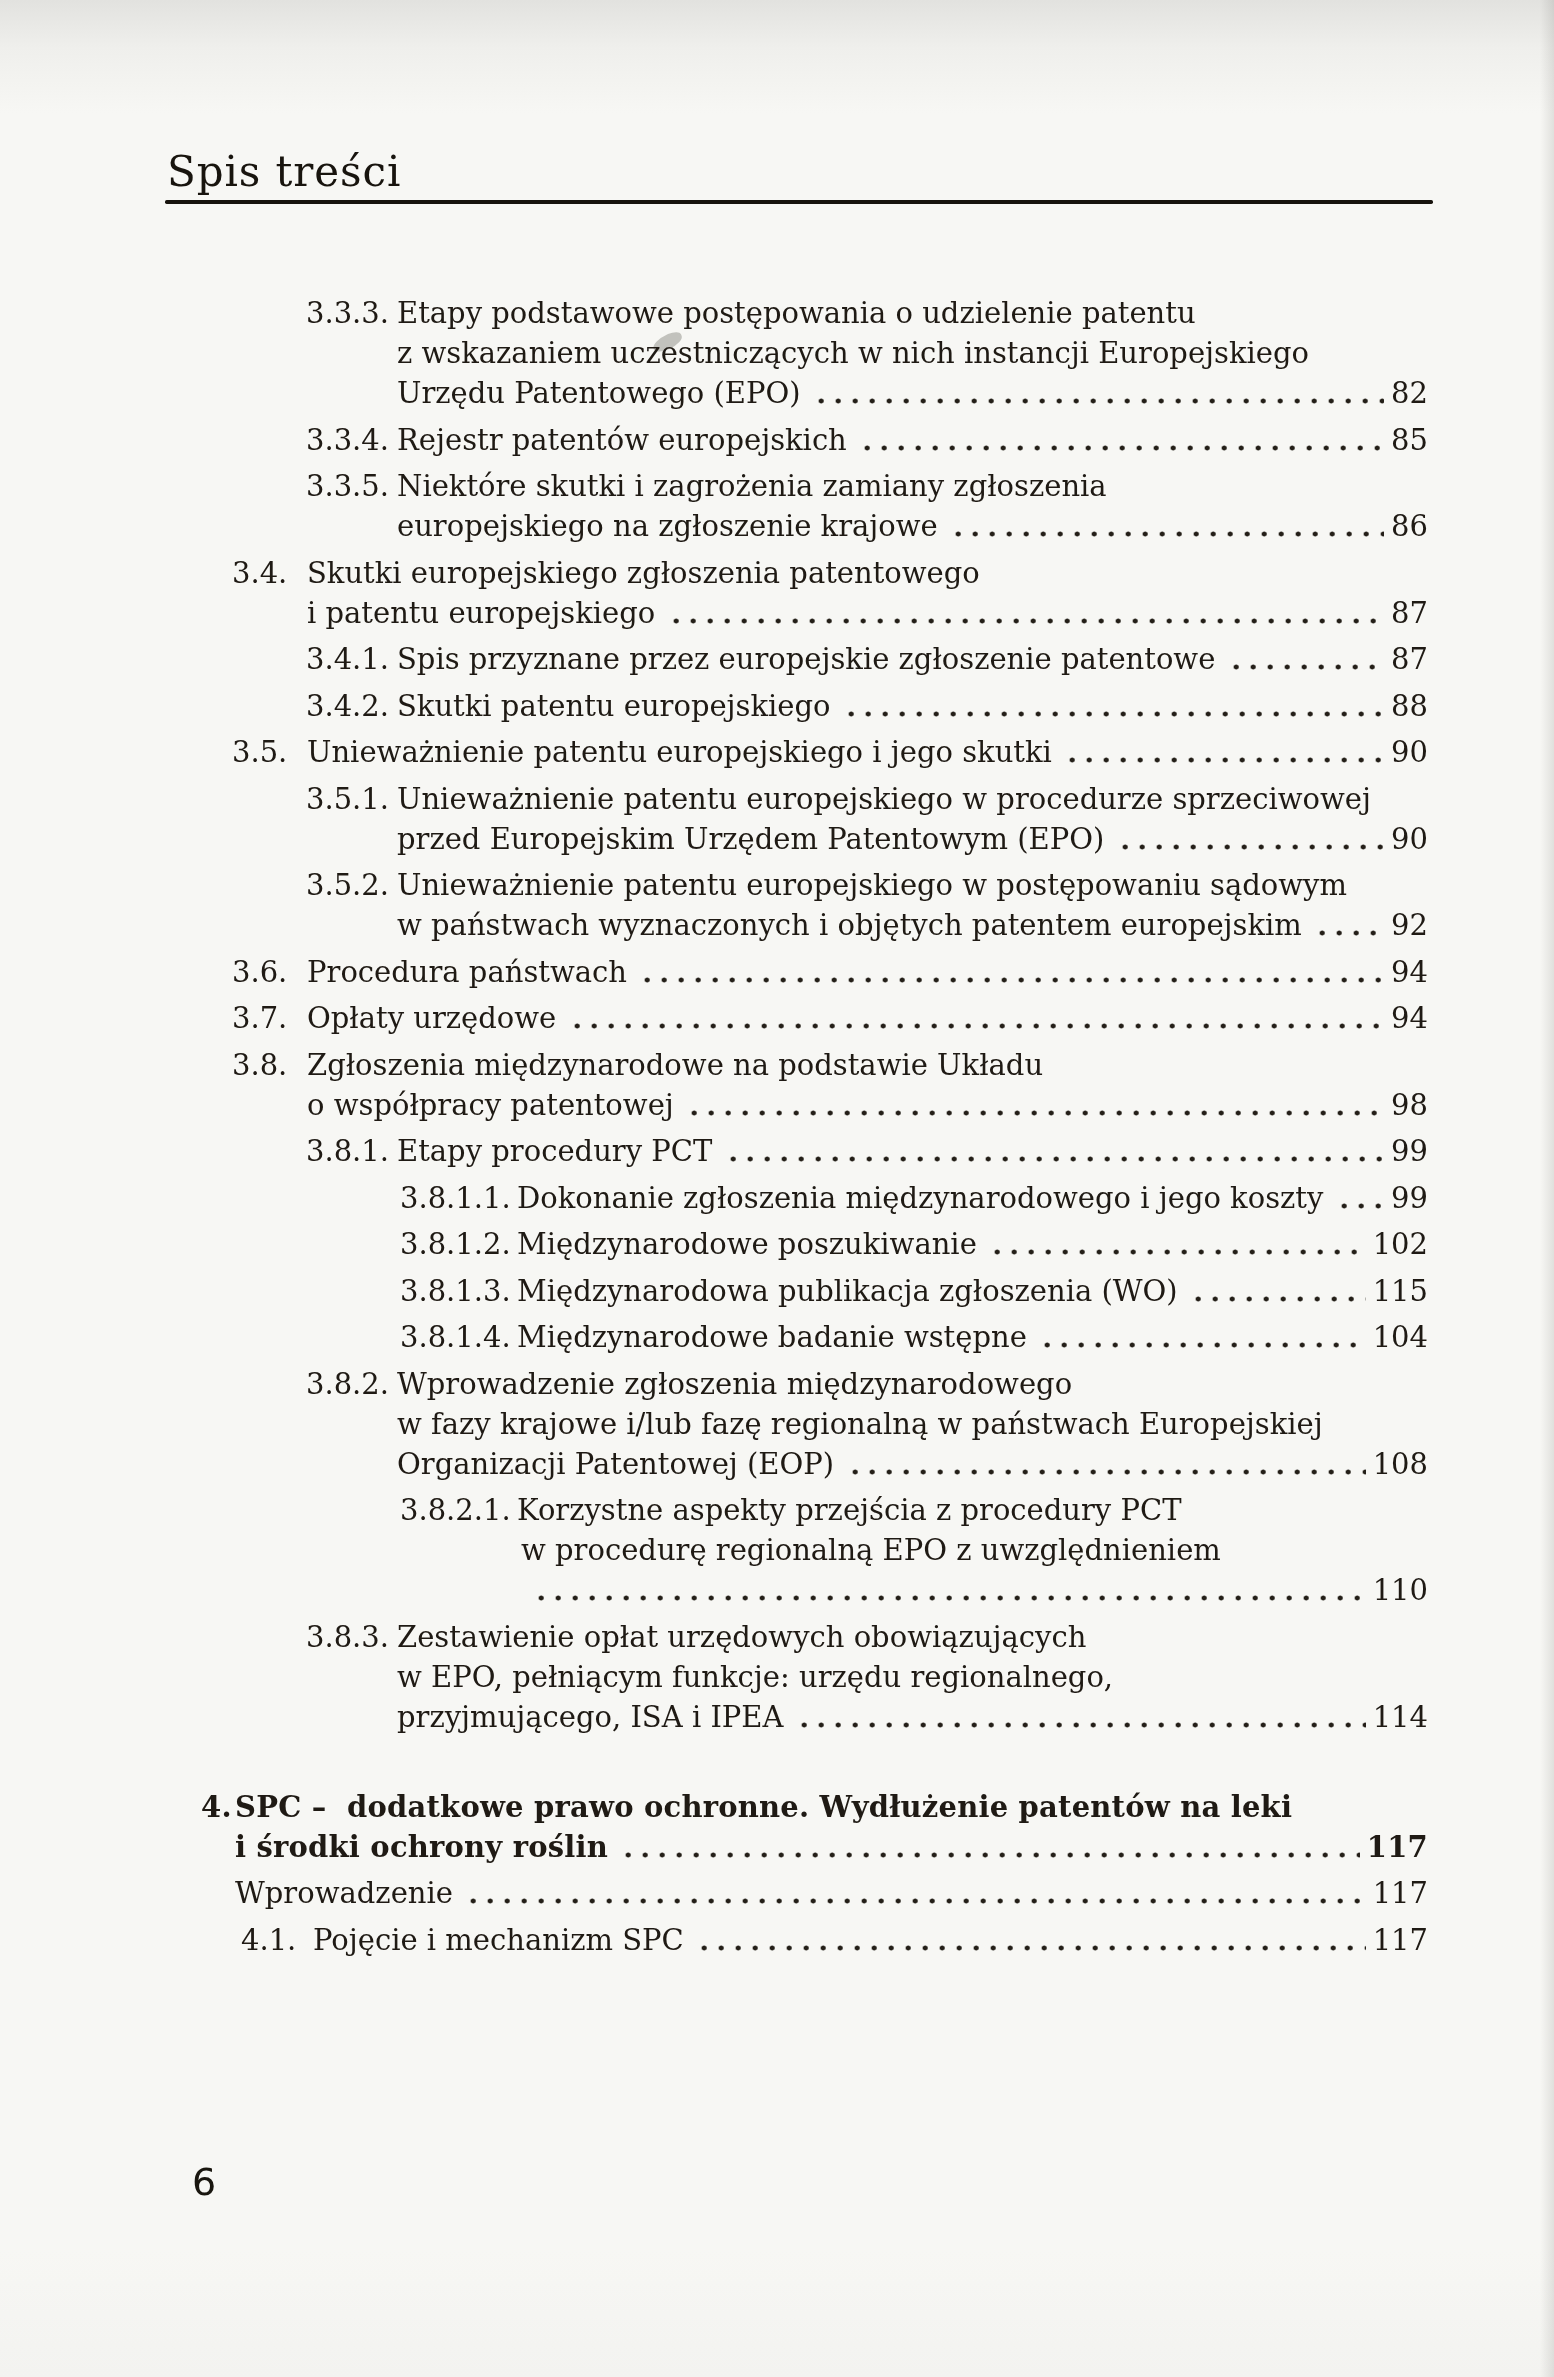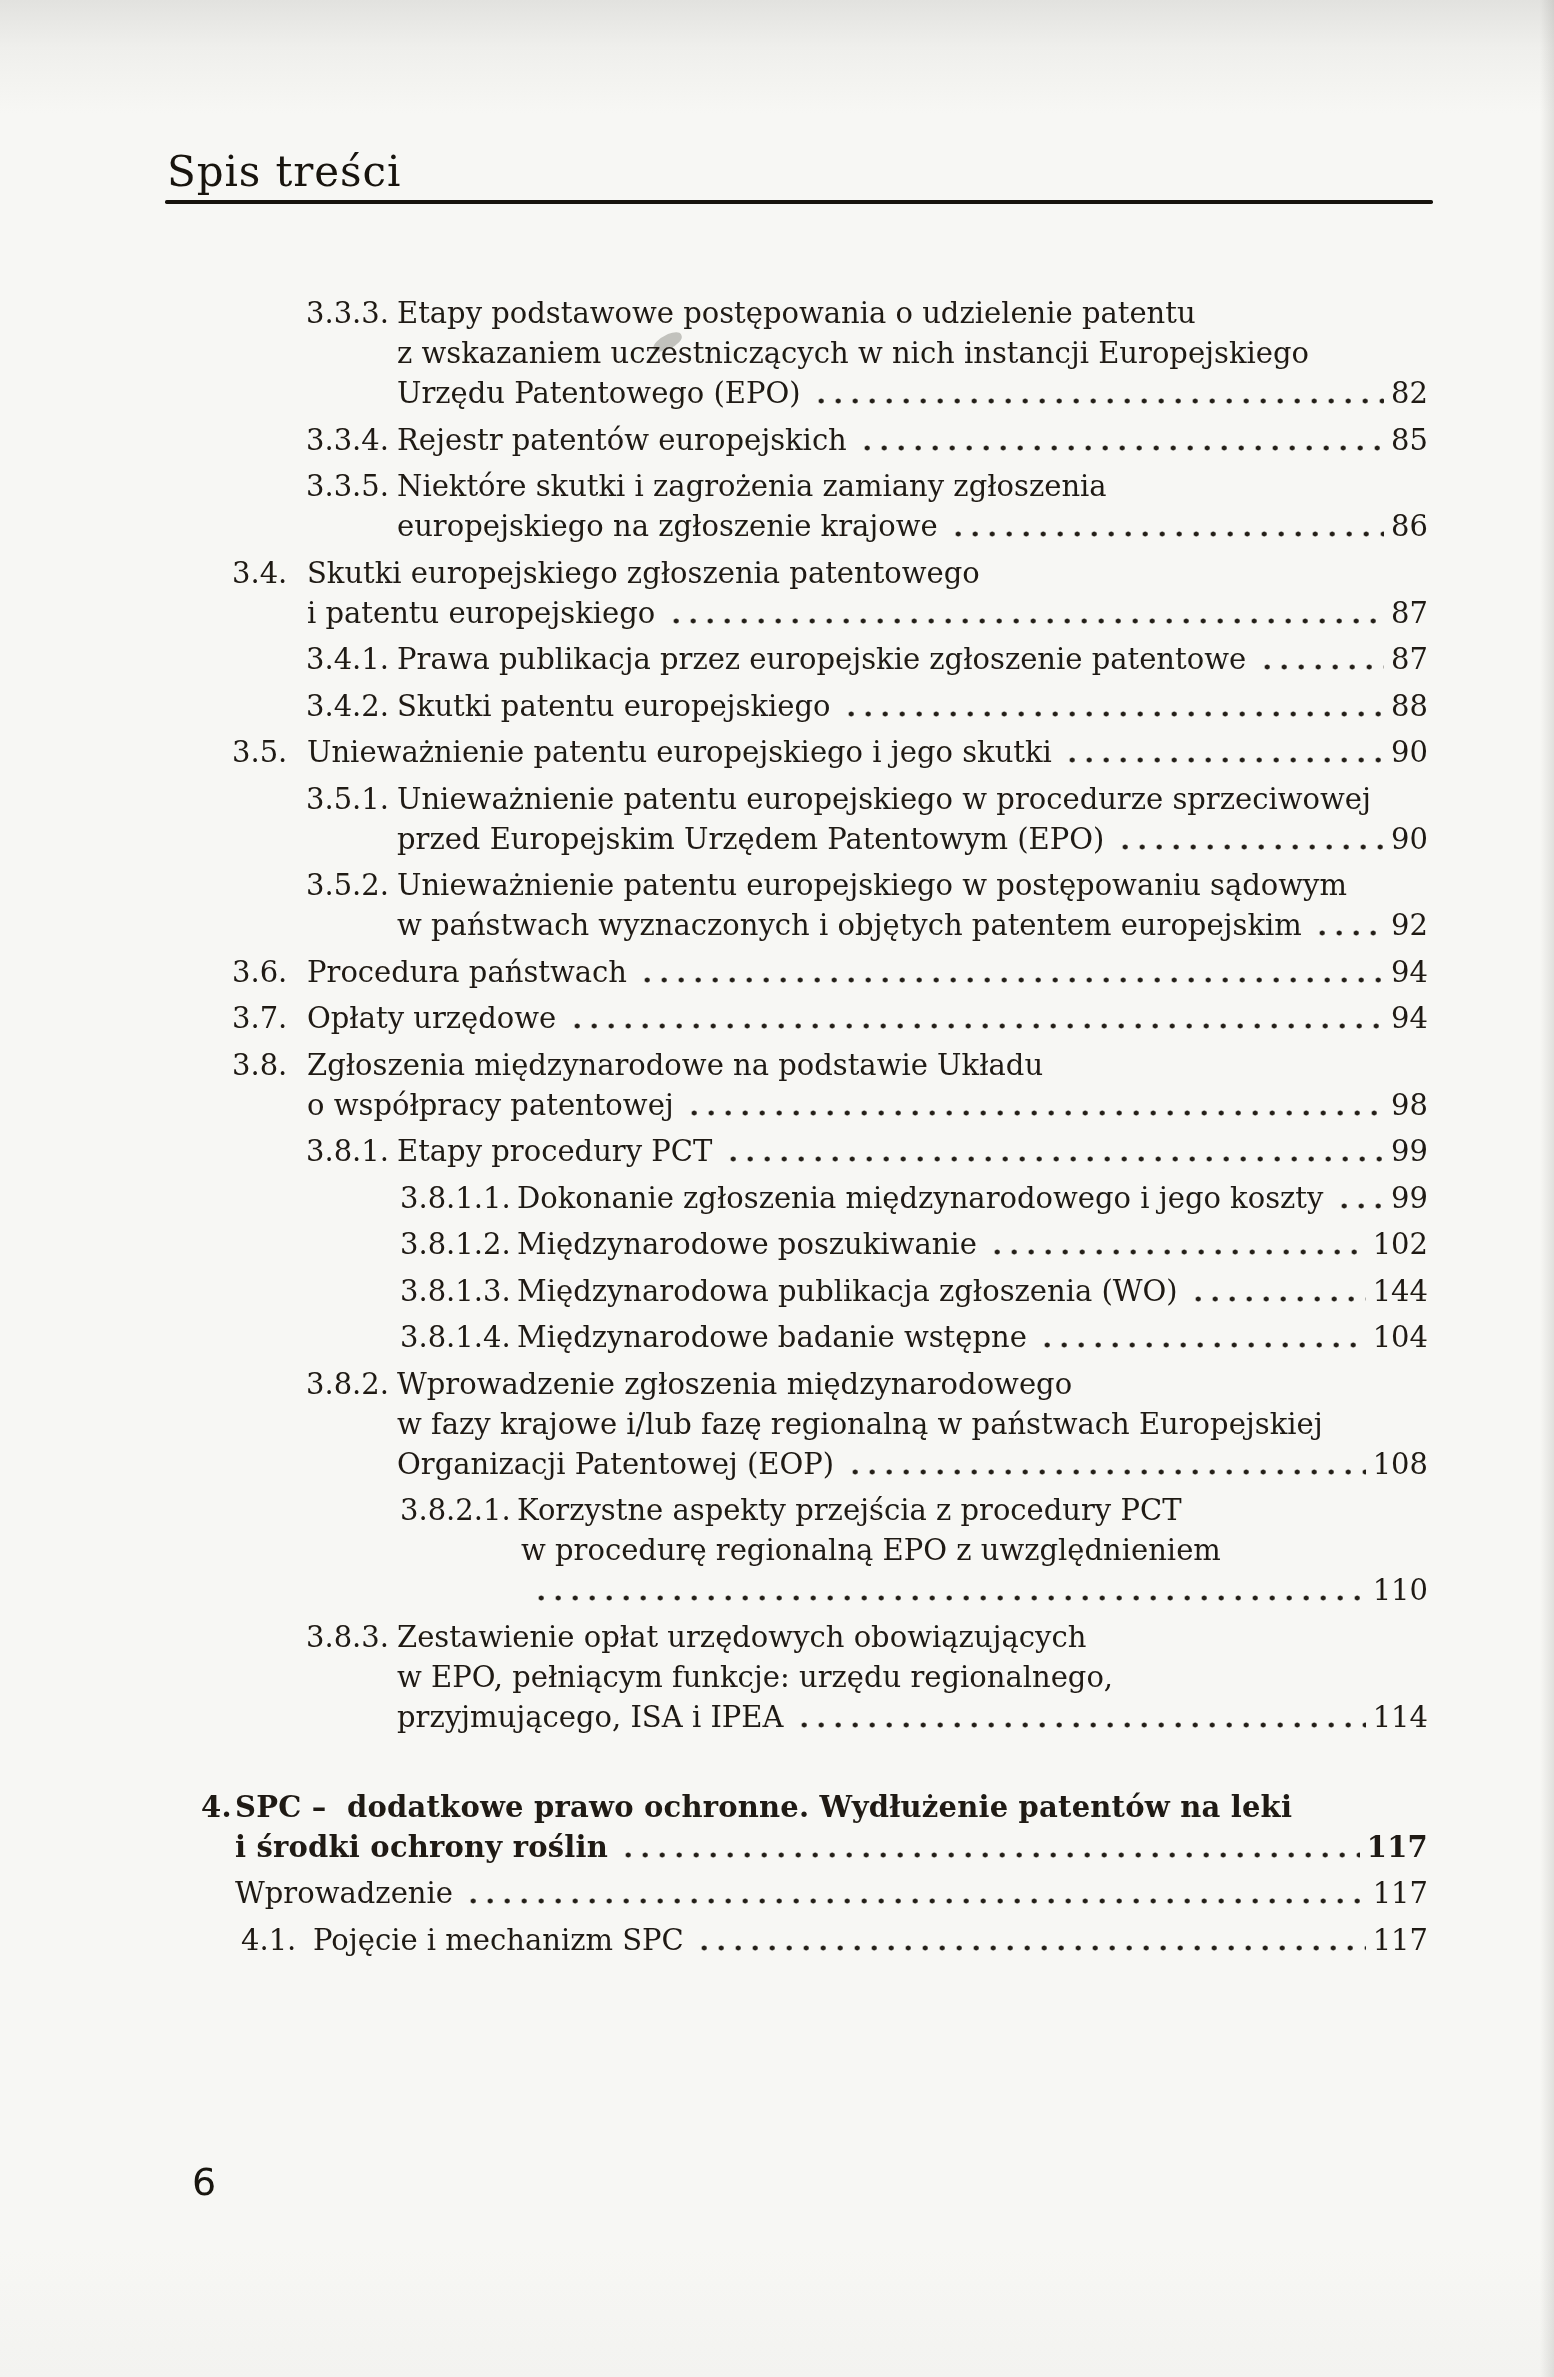--- a/index.html
+++ b/index.html
@@ -72,21 +72,21 @@
       </div>
       <div class="entry lv-l3">
         <div class="row"><span class="num">3.3.5.</span><span class="txt">Niektóre skutki i zagrożenia zamiany zgłoszenia</span></div>
         <div class="row cont"><span class="txt">europejskiego na zgłoszenie krajowe</span><span class="lead"></span><span class="pg">86</span></div>
       </div>
       <div class="entry lv-l2">
         <div class="row"><span class="num">3.4.</span><span class="txt">Skutki europejskiego zgłoszenia patentowego</span></div>
         <div class="row cont"><span class="txt">i patentu europejskiego</span><span class="lead"></span><span class="pg">87</span></div>
       </div>
       <div class="entry lv-l3">
-        <div class="row"><span class="num">3.4.1.</span><span class="txt">Prawa publikacja przez europejskie zgłoszenie patentowe</span><span class="lead"></span><span class="pg">87</span></div>
+        <div class="row"><span class="num">3.4.1.</span><span class="txt">Spis przyznane przez europejskie zgłoszenie patentowe</span><span class="lead"></span><span class="pg">87</span></div>
       </div>
       <div class="entry lv-l3">
         <div class="row"><span class="num">3.4.2.</span><span class="txt">Skutki patentu europejskiego</span><span class="lead"></span><span class="pg">88</span></div>
       </div>
       <div class="entry lv-l2">
         <div class="row"><span class="num">3.5.</span><span class="txt">Unieważnienie patentu europejskiego i jego skutki</span><span class="lead"></span><span class="pg">90</span></div>
       </div>
       <div class="entry lv-l3">
         <div class="row"><span class="num">3.5.1.</span><span class="txt">Unieważnienie patentu europejskiego w procedurze sprzeciwowej</span></div>
         <div class="row cont"><span class="txt">przed Europejskim Urzędem Patentowym (EPO)</span><span class="lead"></span><span class="pg">90</span></div>
@@ -108,21 +108,21 @@
       <div class="entry lv-l3">
         <div class="row"><span class="num">3.8.1.</span><span class="txt">Etapy procedury PCT</span><span class="lead"></span><span class="pg">99</span></div>
       </div>
       <div class="entry lv-l4">
         <div class="row"><span class="num">3.8.1.1.</span><span class="txt">Dokonanie zgłoszenia międzynarodowego i jego koszty</span><span class="lead"></span><span class="pg">99</span></div>
       </div>
       <div class="entry lv-l4">
         <div class="row"><span class="num">3.8.1.2.</span><span class="txt">Międzynarodowe poszukiwanie</span><span class="lead"></span><span class="pg">102</span></div>
       </div>
       <div class="entry lv-l4">
-        <div class="row"><span class="num">3.8.1.3.</span><span class="txt">Międzynarodowa publikacja zgłoszenia (WO)</span><span class="lead"></span><span class="pg">144</span></div>
+        <div class="row"><span class="num">3.8.1.3.</span><span class="txt">Międzynarodowa publikacja zgłoszenia (WO)</span><span class="lead"></span><span class="pg">115</span></div>
       </div>
       <div class="entry lv-l4">
         <div class="row"><span class="num">3.8.1.4.</span><span class="txt">Międzynarodowe badanie wstępne</span><span class="lead"></span><span class="pg">104</span></div>
       </div>
       <div class="entry lv-l3">
         <div class="row"><span class="num">3.8.2.</span><span class="txt">Wprowadzenie zgłoszenia międzynarodowego</span></div>
         <div class="row cont"><span class="txt">w fazy krajowe i/lub fazę regionalną w państwach Europejskiej</span></div>
         <div class="row cont"><span class="txt">Organizacji Patentowej (EOP)</span><span class="lead"></span><span class="pg">108</span></div>
       </div>
       <div class="entry lv-l4">

